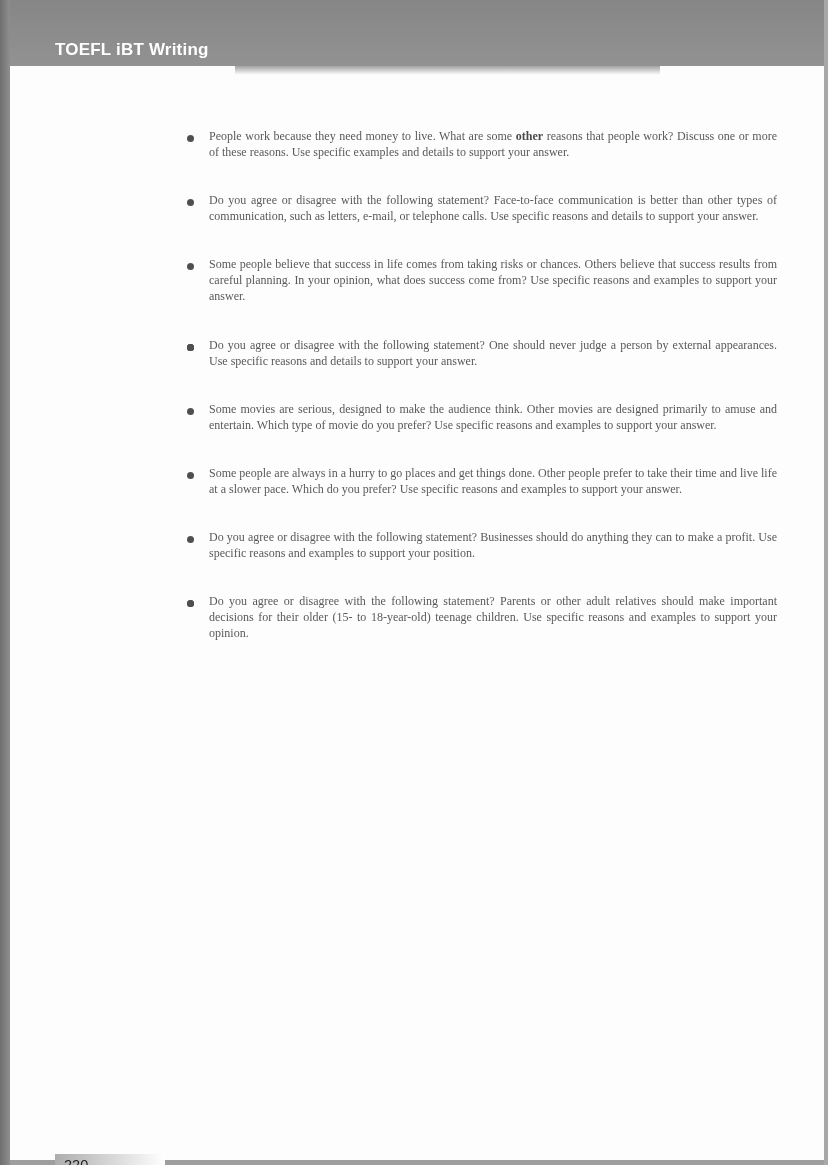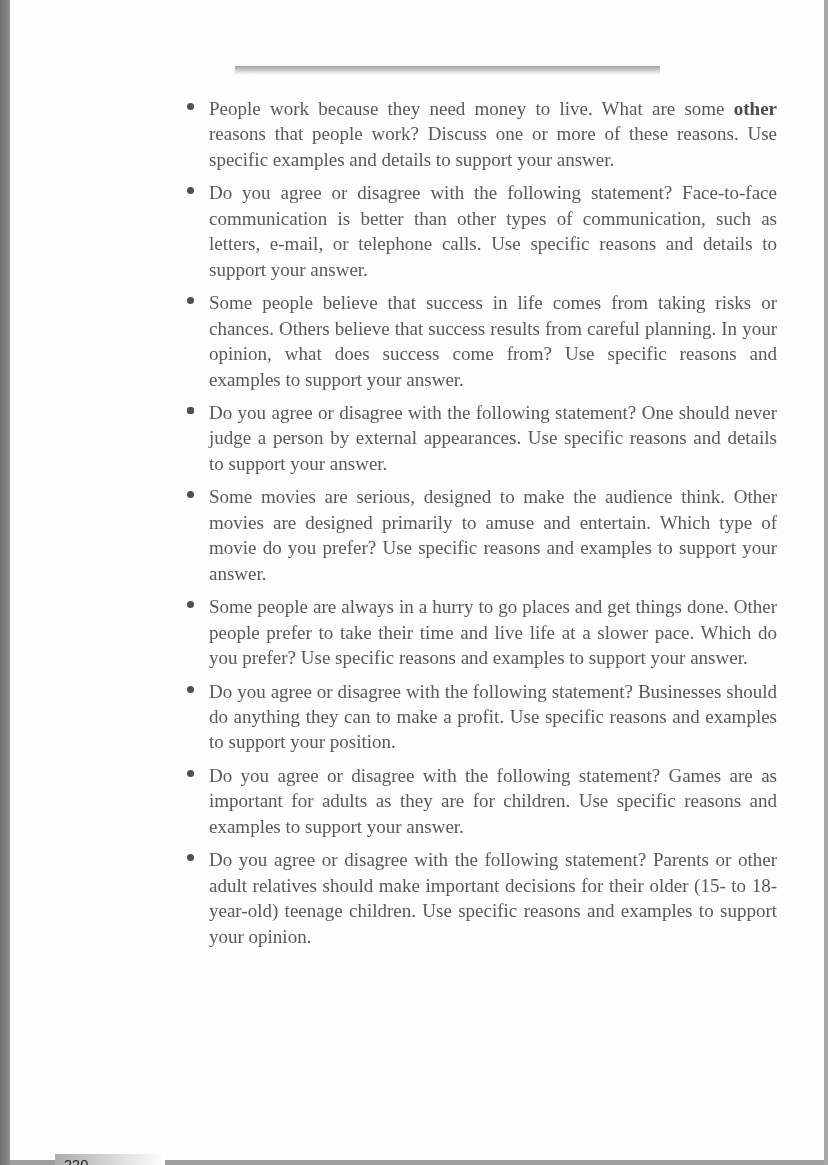--- a/index.html
+++ b/index.html
@@ -74,23 +74,24 @@
   ul.prompt-list {
     list-style: none;
     margin: 0;
     padding: 0;
   }
   li.prompt {
     position: relative;
     padding-left: 24px;
     margin-bottom: 8px;
     text-align: justify;
-    font-size: 19px;
+    font-size: 12px;
     line-height: 1.34;
     color: #58595b;
+    margin-top: 32px;
   }
   li.prompt .bullet {
     position: absolute;
     left: 2px;
     top: 7px;
     width: 7px;
     height: 7px;
     border-radius: 50%;
     background: #4f4f51;
   }
@@ -114,38 +115,41 @@
     color: #1f1f1f;
     line-height: 23px;
     padding-left: 9px;
   }
 </style>
 </head>
 <body>
 
 <div class="page">
 
+  <div class="header-band">
+    <span class="header-title">TOEFL iBT Writing</span>
+  </div>
   <div class="header-underline"></div>
 
   <div class="edge-left"></div>
   <div class="edge-right"></div>
   <div class="edge-bottom"></div>
 
   <div class="content">
     <ul class="prompt-list">
         <li class="prompt"><span class="bullet"></span><span><span>People work because they need money to live. What are some </span><strong>other</strong><span> reasons that people work? Discuss one or more of these reasons. Use specific examples and details to support your answer.</span></span></li>
         <li class="prompt"><span class="bullet"></span><span><span>Do you agree or disagree with the following statement? Face-to-face communication is better than other types of communication, such as letters, e-mail, or telephone calls. Use specific reasons and details to support your answer.</span></span></li>
         <li class="prompt"><span class="bullet"></span><span><span>Some people believe that success in life comes from taking risks or chances. Others believe that success results from careful planning. In your opinion, what does success come from? Use specific reasons and examples to support your answer.</span></span></li>
         <li class="prompt"><span class="bullet"></span></li>
         <li class="prompt"><span class="bullet"></span></li>
         <li class="prompt"><span class="bullet"></span><span><span>Do you agree or disagree with the following statement? One should never judge a person by external appearances. Use specific reasons and details to support your answer.</span></span></li>
         <li class="prompt"><span class="bullet"></span><span><span>Some movies are serious, designed to make the audience think. Other movies are designed primarily to amuse and entertain. Which type of movie do you prefer? Use specific reasons and examples to support your answer.</span></span></li>
         <li class="prompt"><span class="bullet"></span><span><span>Some people are always in a hurry to go places and get things done. Other people prefer to take their time and live life at a slower pace. Which do you prefer? Use specific reasons and examples to support your answer.</span></span></li>
         <li class="prompt"><span class="bullet"></span><span><span>Do you agree or disagree with the following statement? Businesses should do anything they can to make a profit. Use specific reasons and examples to support your position.</span></span></li>
-        <li class="prompt"><span class="bullet"></span><span><span>Do you agree or disagree with the following statement? Games are as important for adults as they are for children. Use specific reasons and examples to support your answer.</span></span></li>
+        <li class="prompt"><span class="bullet"></span></li>
         <li class="prompt"><span class="bullet"></span><span><span>Do you agree or disagree with the following statement? Parents or other adult relatives should make important decisions for their older (15- to 18-year-old) teenage children. Use specific reasons and examples to support your opinion.</span></span></li>
       </ul>
   </div>
 
   <div class="page-number-bar">
     <div class="page-number">220</div>
   </div>
 
 </div>
 

